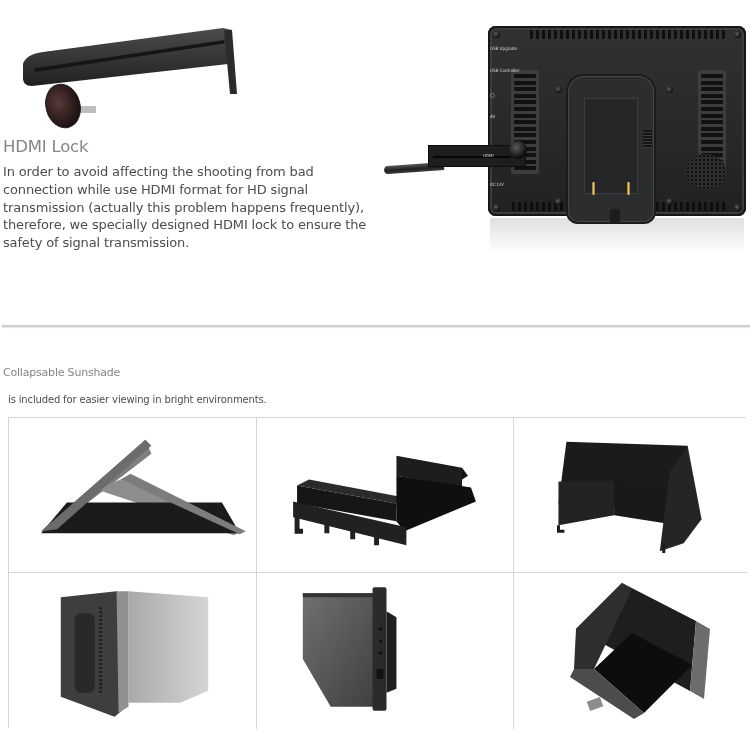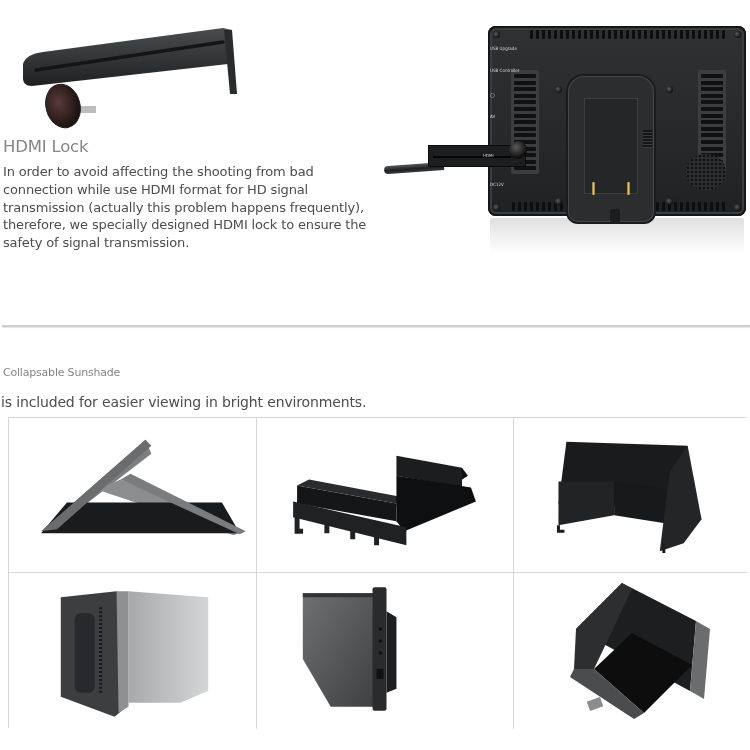--- a/index.html
+++ b/index.html
@@ -76,21 +76,21 @@
     .hdmi-clamp .tag { position: absolute; left: 54px; top: 7px; color: #cfcfcf; font-size: 4px; }
     .knob { position: absolute; left: 125px; top: 121px; width: 18px; height: 18px; border-radius: 50%;
       background: radial-gradient(circle at 40% 35%, #5a5a5a, #0b0b0b 70%); }
 
     
     .divider { left: 2px; top: 325px; width: 748px; height: 2px;
       background: #cfcfcf; box-shadow: 0 1px 1px rgba(0,0,0,0.10); }
 
     
     .sun-title { left: 3px; top: 366px; font-size: 11px; }
-    .sun-body { left: 1px; top: 394px; font-size: 14px; color: #4d4d4d; letter-spacing: -0.15px; white-space: nowrap; }
+    .sun-body { left: 8px; top: 394px; font-size: 10px; color: #4d4d4d; letter-spacing: -0.15px; white-space: nowrap; }
 
     .grid {
       position: absolute; left: 8px; top: 417px; width: 738px; height: 311px;
       display: grid; grid-template-columns: 248px 257px 233px; grid-template-rows: 155px 156px;
       border: 1px solid #d6d6d6;
     }
     .cell { position: relative; border-right: 1px solid #d6d6d6; border-bottom: 1px solid #d6d6d6; overflow: hidden; background: #fff; }
     .cell:nth-child(3n) { border-right: none; }
     .cell:nth-child(n+4) { border-bottom: none; }
     .cell svg { position: absolute; left: 0; top: 0; width: 100%; height: 100%; }

